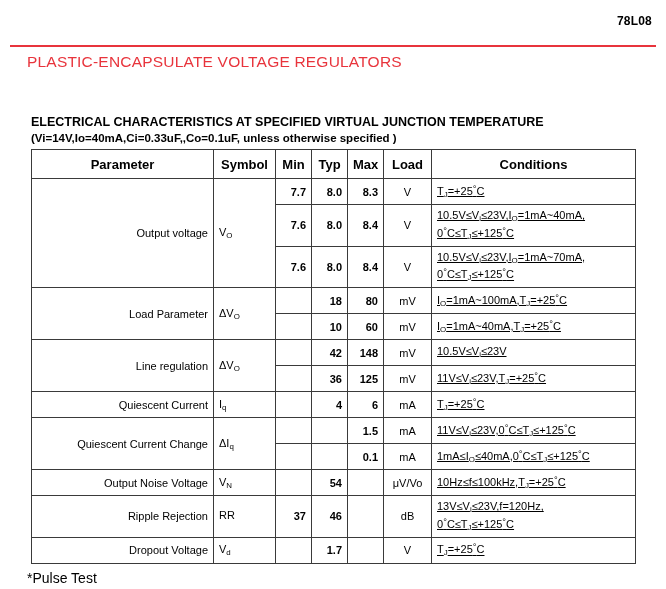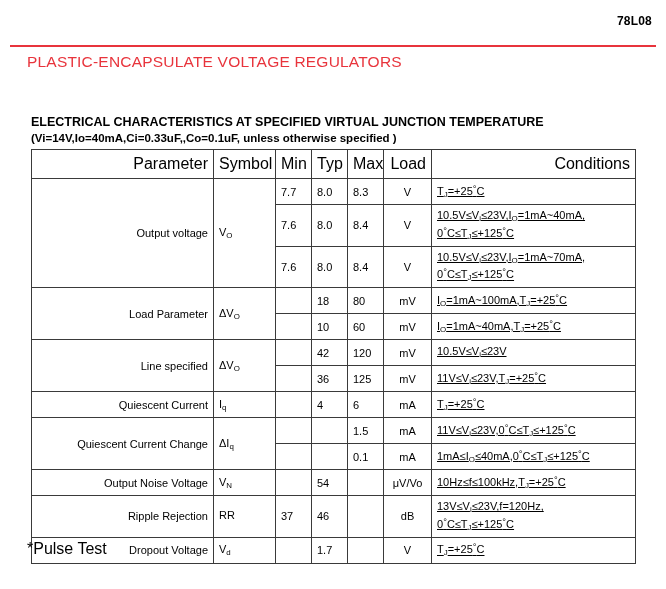--- a/index.html
+++ b/index.html
@@ -66,44 +66,45 @@
     width: 604px;
     table-layout: fixed;
   }
   table.spec td, table.spec th {
     border: 1px solid #3a3a3a;
     font-size: 11px;
     padding: 3px 5px;
     vertical-align: middle;
   }
   table.spec th {
-    font-weight: normal;
-    text-align: right;
+    font-weight: bold;
+    text-align: center;
     height: 22px;
-    font-size: 16px;
+    font-size: 13px;
   }
   .c-param { width: 182px; }
   .c-symbol { width: 62px; }
   .c-min { width: 36px; }
   .c-typ { width: 36px; }
   .c-max { width: 36px; }
   .c-unit { width: 48px; }
   .c-cond { width: 204px; }
 
   td.param {
     text-align: right;
     padding-left: 8px;
     font-size: 11.5px;
   }
   td.sym {
     font-size: 12px;
   }
   td.num {
-    text-align: left;
+    text-align: right;
     font-size: 11.5px;
+    font-weight: bold;
   }
   td.unit {
     text-align: center;
     font-size: 11.5px;
   }
   td.cond {
     text-align: left;
     padding-left: 6px;
     font-size: 11px;
     line-height: 1.35;
@@ -113,22 +114,22 @@
     font-size: 0.72em;
     vertical-align: -0.25em;
   }
   .deg {
     font-size: 0.85em;
     vertical-align: 0.35em;
   }
   .footnote {
     position: absolute;
     left: 27px;
-    top: 540px;
-    font-size: 16px;
+    top: 570px;
+    font-size: 14px;
   }
   .rowh-1 { height: 26px; }
   .rowh-2 { height: 34px; }
 </style>
 </head>
 <body>
 
 <div class="page">
 
   <div class="part-number">78L08</div>
@@ -213,25 +214,25 @@
           <td class="num"></td>
           <td class="num">10</td>
           <td class="num">60</td>
           <td class="unit">mV</td>
           <td class="cond">
             <div>I<span class="sub">O</span>=1mA~40mA,T<span class="sub">J</span>=+25<span class="deg">°</span>C</div>
           </td>
         </tr>
 
         <tr class="rowh-1">
-          <td class="param" rowspan="2">Line specified</td>
+          <td class="param" rowspan="2">Line regulation</td>
           <td class="sym" rowspan="2"><span>ΔV</span><span class="sub">O</span></td>
           <td class="num"></td>
           <td class="num">42</td>
-          <td class="num">120</td>
+          <td class="num">148</td>
           <td class="unit">mV</td>
           <td class="cond">
             <div>10.5V≤V<span class="sub">i</span>≤23V</div>
           </td>
         </tr>
         <tr class="rowh-1">
           <td class="num"></td>
           <td class="num">36</td>
           <td class="num">125</td>
           <td class="unit">mV</td>

